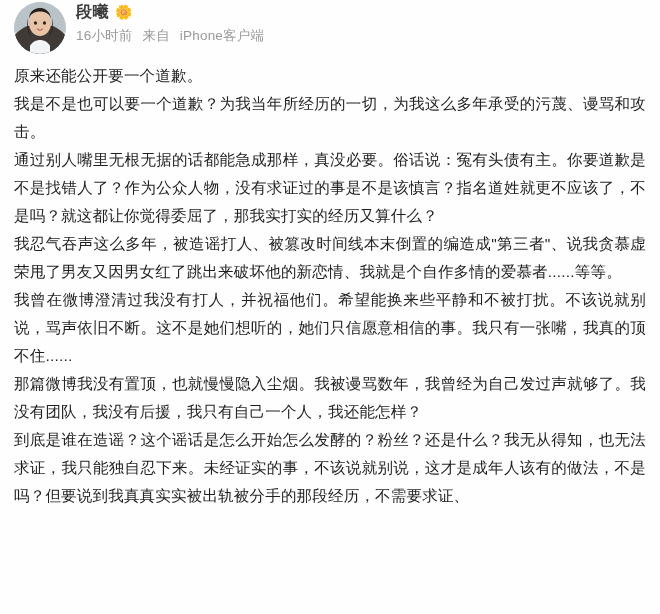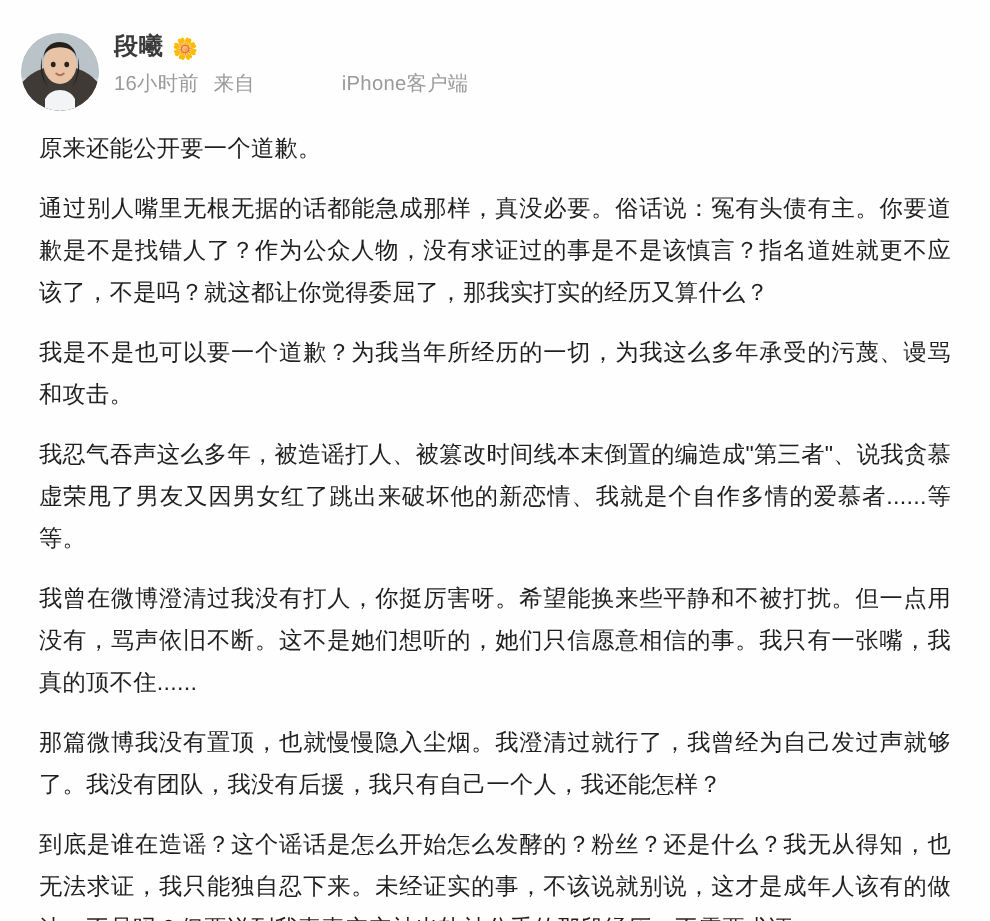--- a/index.html
+++ b/index.html
@@ -11,21 +11,21 @@
     height: 614px;
     background: #ffffff;
     font-family: "Liberation Sans", sans-serif;
     color: #1a1a1a;
     overflow: hidden;
   }
   .post {
     width: 660px;
     height: 614px;
     box-sizing: border-box;
-    padding: 22px 14px 0 14px;
+    padding: 2px 14px 0 14px;
     background: #fefefe;
   }
   .header {
     display: flex;
     align-items: flex-start;
     margin-bottom: 8px;
   }
   .avatar {
     width: 52px;
     height: 52px;
@@ -64,31 +64,30 @@
     font-size: 13.5px;
     color: #9a9a9a;
     line-height: 1;
     letter-spacing: 0.2px;
   }
   .meta-sep {
     padding: 0 3px;
   }
   .source {
     color: #9a9a9a;
-    margin-left: 48px;
   }
   .content {
     font-size: 15.5px;
     line-height: 28px;
     color: #1f1f1f;
     letter-spacing: 0.2px;
     text-align: justify;
   }
   .content p {
-    margin: 12px;
+    margin: 0;
     padding: 0;
   }
 </style>
 </head>
 <body>
 
 <div class="post">
 
   <div class="header">
     <div class="avatar">
@@ -123,21 +122,21 @@
         <span class="meta-sep"> </span>
         <span>来自</span>
         <span class="meta-sep"> </span>
         <span class="source">iPhone客户端</span>
       </div>
     </div>
   </div>
 
   <div class="content">
     <p>原来还能公开要一个道歉。</p>
+    <p>我是不是也可以要一个道歉？为我当年所经历的一切，为我这么多年承受的污蔑、谩骂和攻击。</p>
     <p>通过别人嘴里无根无据的话都能急成那样，真没必要。俗话说：冤有头债有主。你要道歉是不是找错人了？作为公众人物，没有求证过的事是不是该慎言？指名道姓就更不应该了，不是吗？就这都让你觉得委屈了，那我实打实的经历又算什么？</p>
-    <p>我是不是也可以要一个道歉？为我当年所经历的一切，为我这么多年承受的污蔑、谩骂和攻击。</p>
     <p>我忍气吞声这么多年，被造谣打人、被篡改时间线本末倒置的编造成"第三者"、说我贪慕虚荣甩了男友又因男女红了跳出来破坏他的新恋情、我就是个自作多情的爱慕者......等等。</p>
-    <p>我曾在微博澄清过我没有打人，你挺厉害呀。希望能换来些平静和不被打扰。但一点用没有，骂声依旧不断。这不是她们想听的，她们只信愿意相信的事。我只有一张嘴，我真的顶不住......</p>
-    <p>那篇微博我没有置顶，也就慢慢隐入尘烟。我澄清过就行了，我曾经为自己发过声就够了。我没有团队，我没有后援，我只有自己一个人，我还能怎样？</p>
+    <p>我曾在微博澄清过我没有打人，并祝福他们。希望能换来些平静和不被打扰。不该说就别说，骂声依旧不断。这不是她们想听的，她们只信愿意相信的事。我只有一张嘴，我真的顶不住......</p>
+    <p>那篇微博我没有置顶，也就慢慢隐入尘烟。我被谩骂数年，我曾经为自己发过声就够了。我没有团队，我没有后援，我只有自己一个人，我还能怎样？</p>
     <p>到底是谁在造谣？这个谣话是怎么开始怎么发酵的？粉丝？还是什么？我无从得知，也无法求证，我只能独自忍下来。未经证实的事，不该说就别说，这才是成年人该有的做法，不是吗？但要说到我真真实实被出轨被分手的那段经历，不需要求证、</p>
   </div>
 
 </div>
 
 </body></html>

